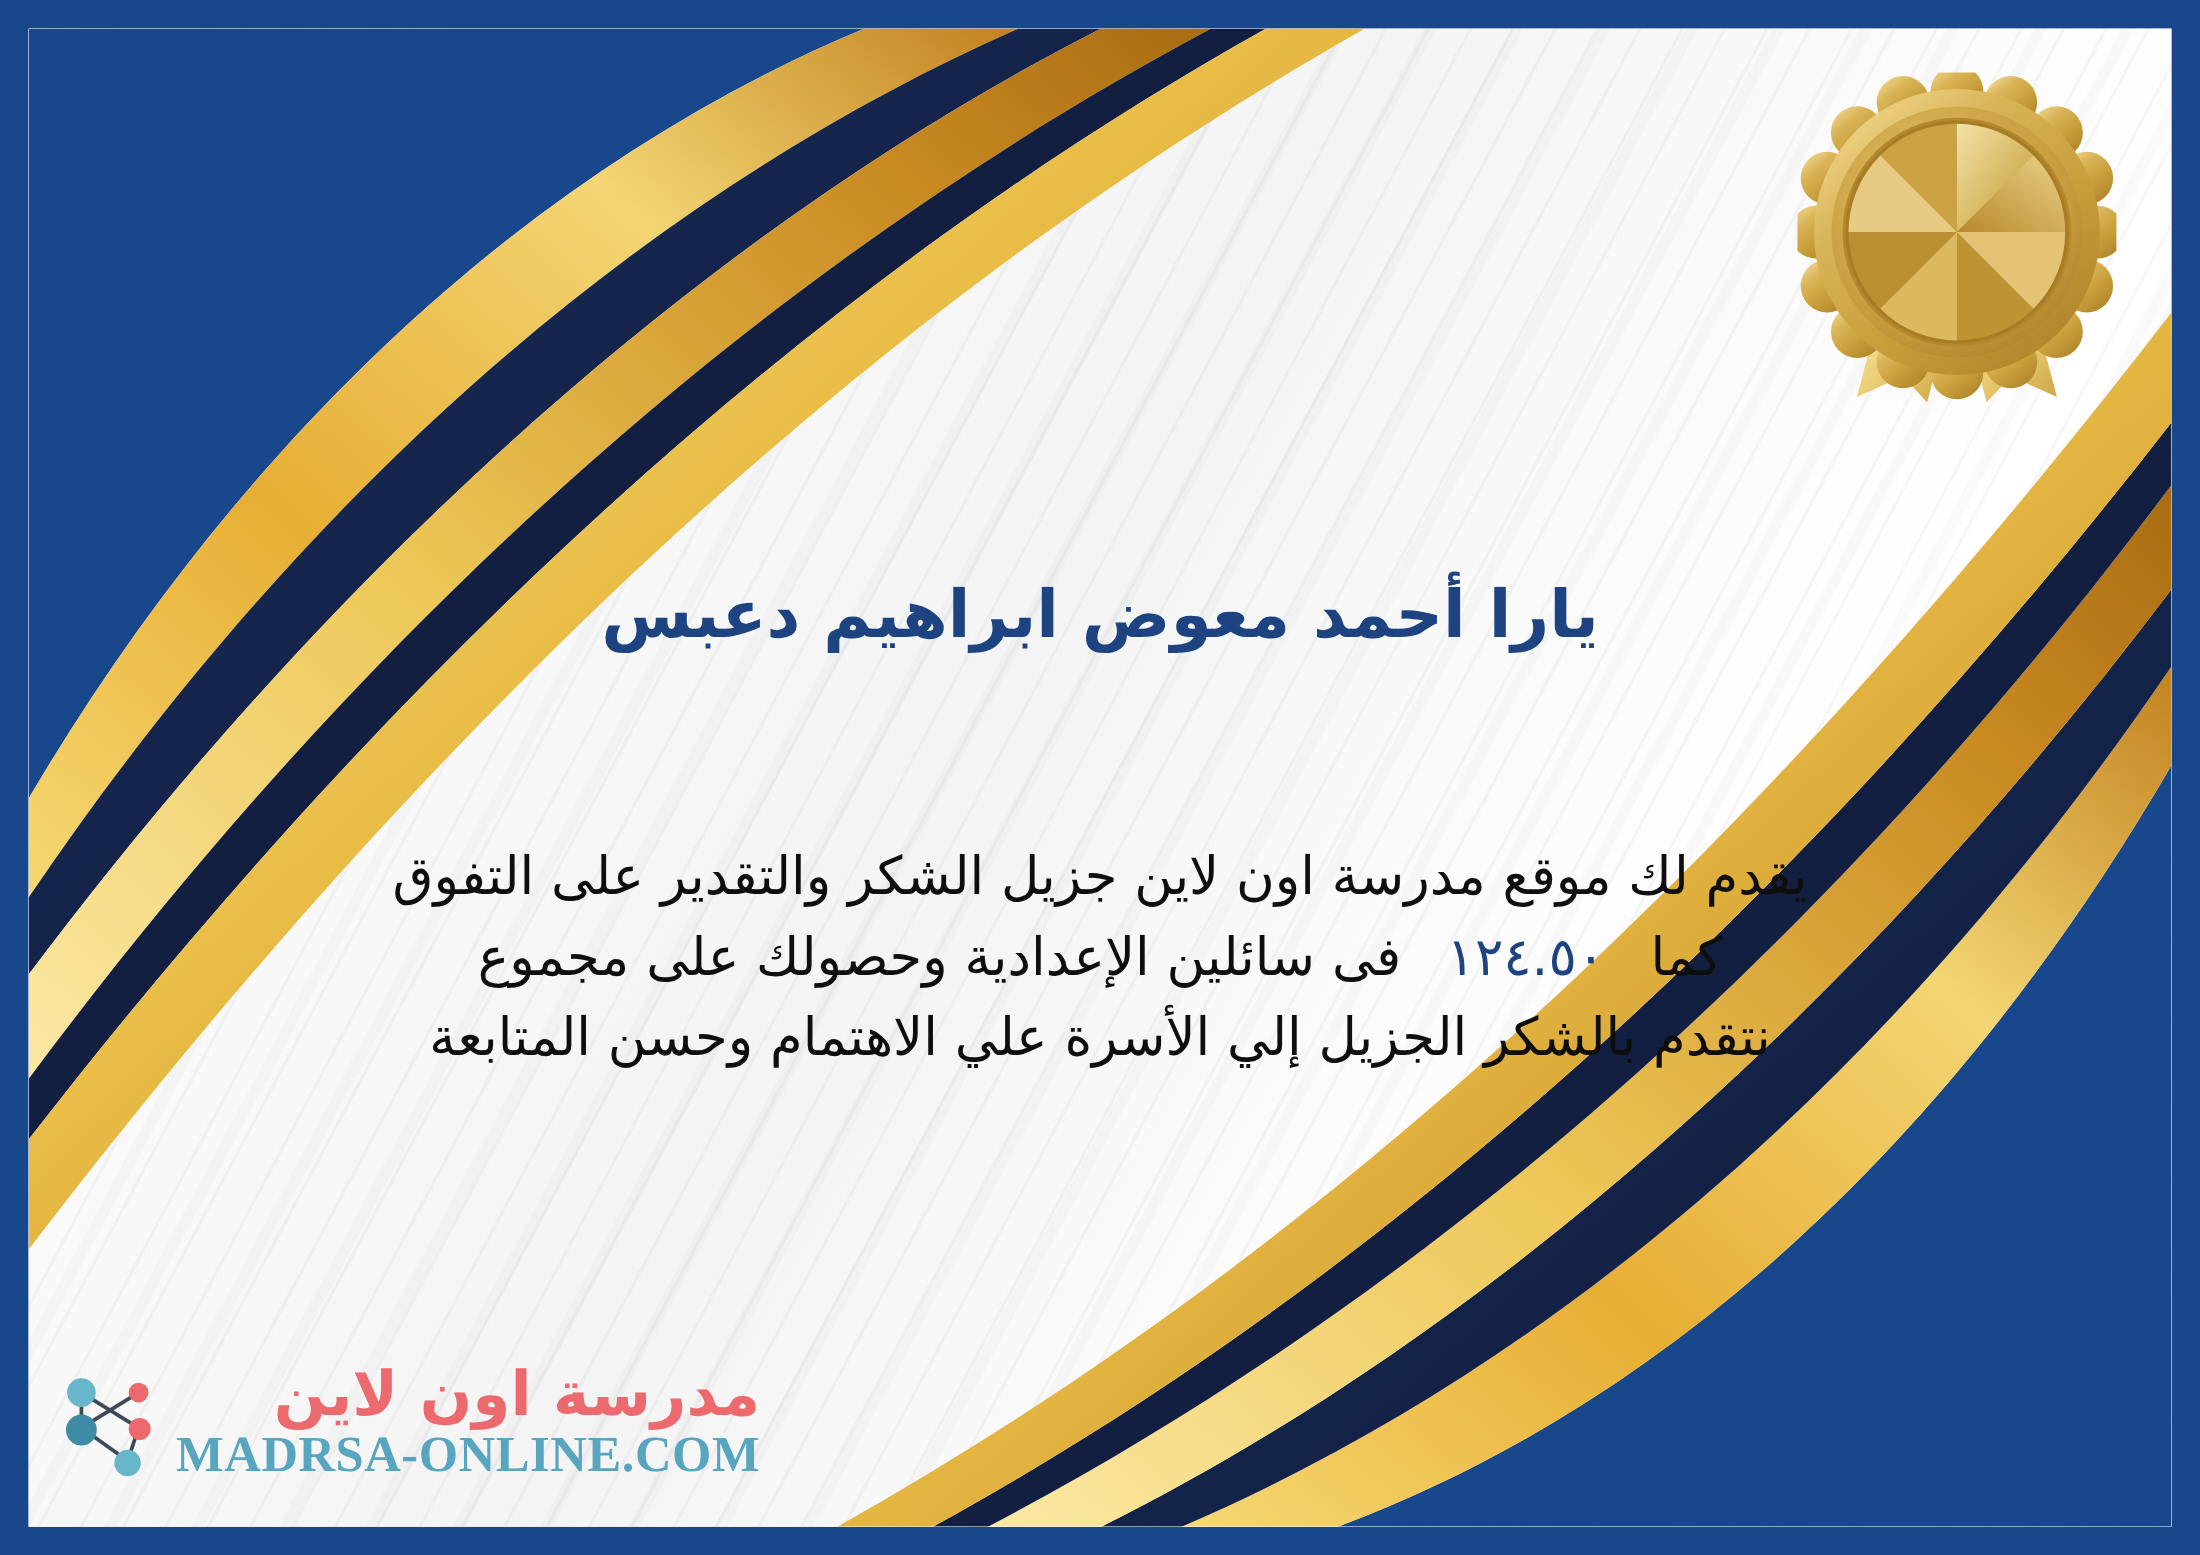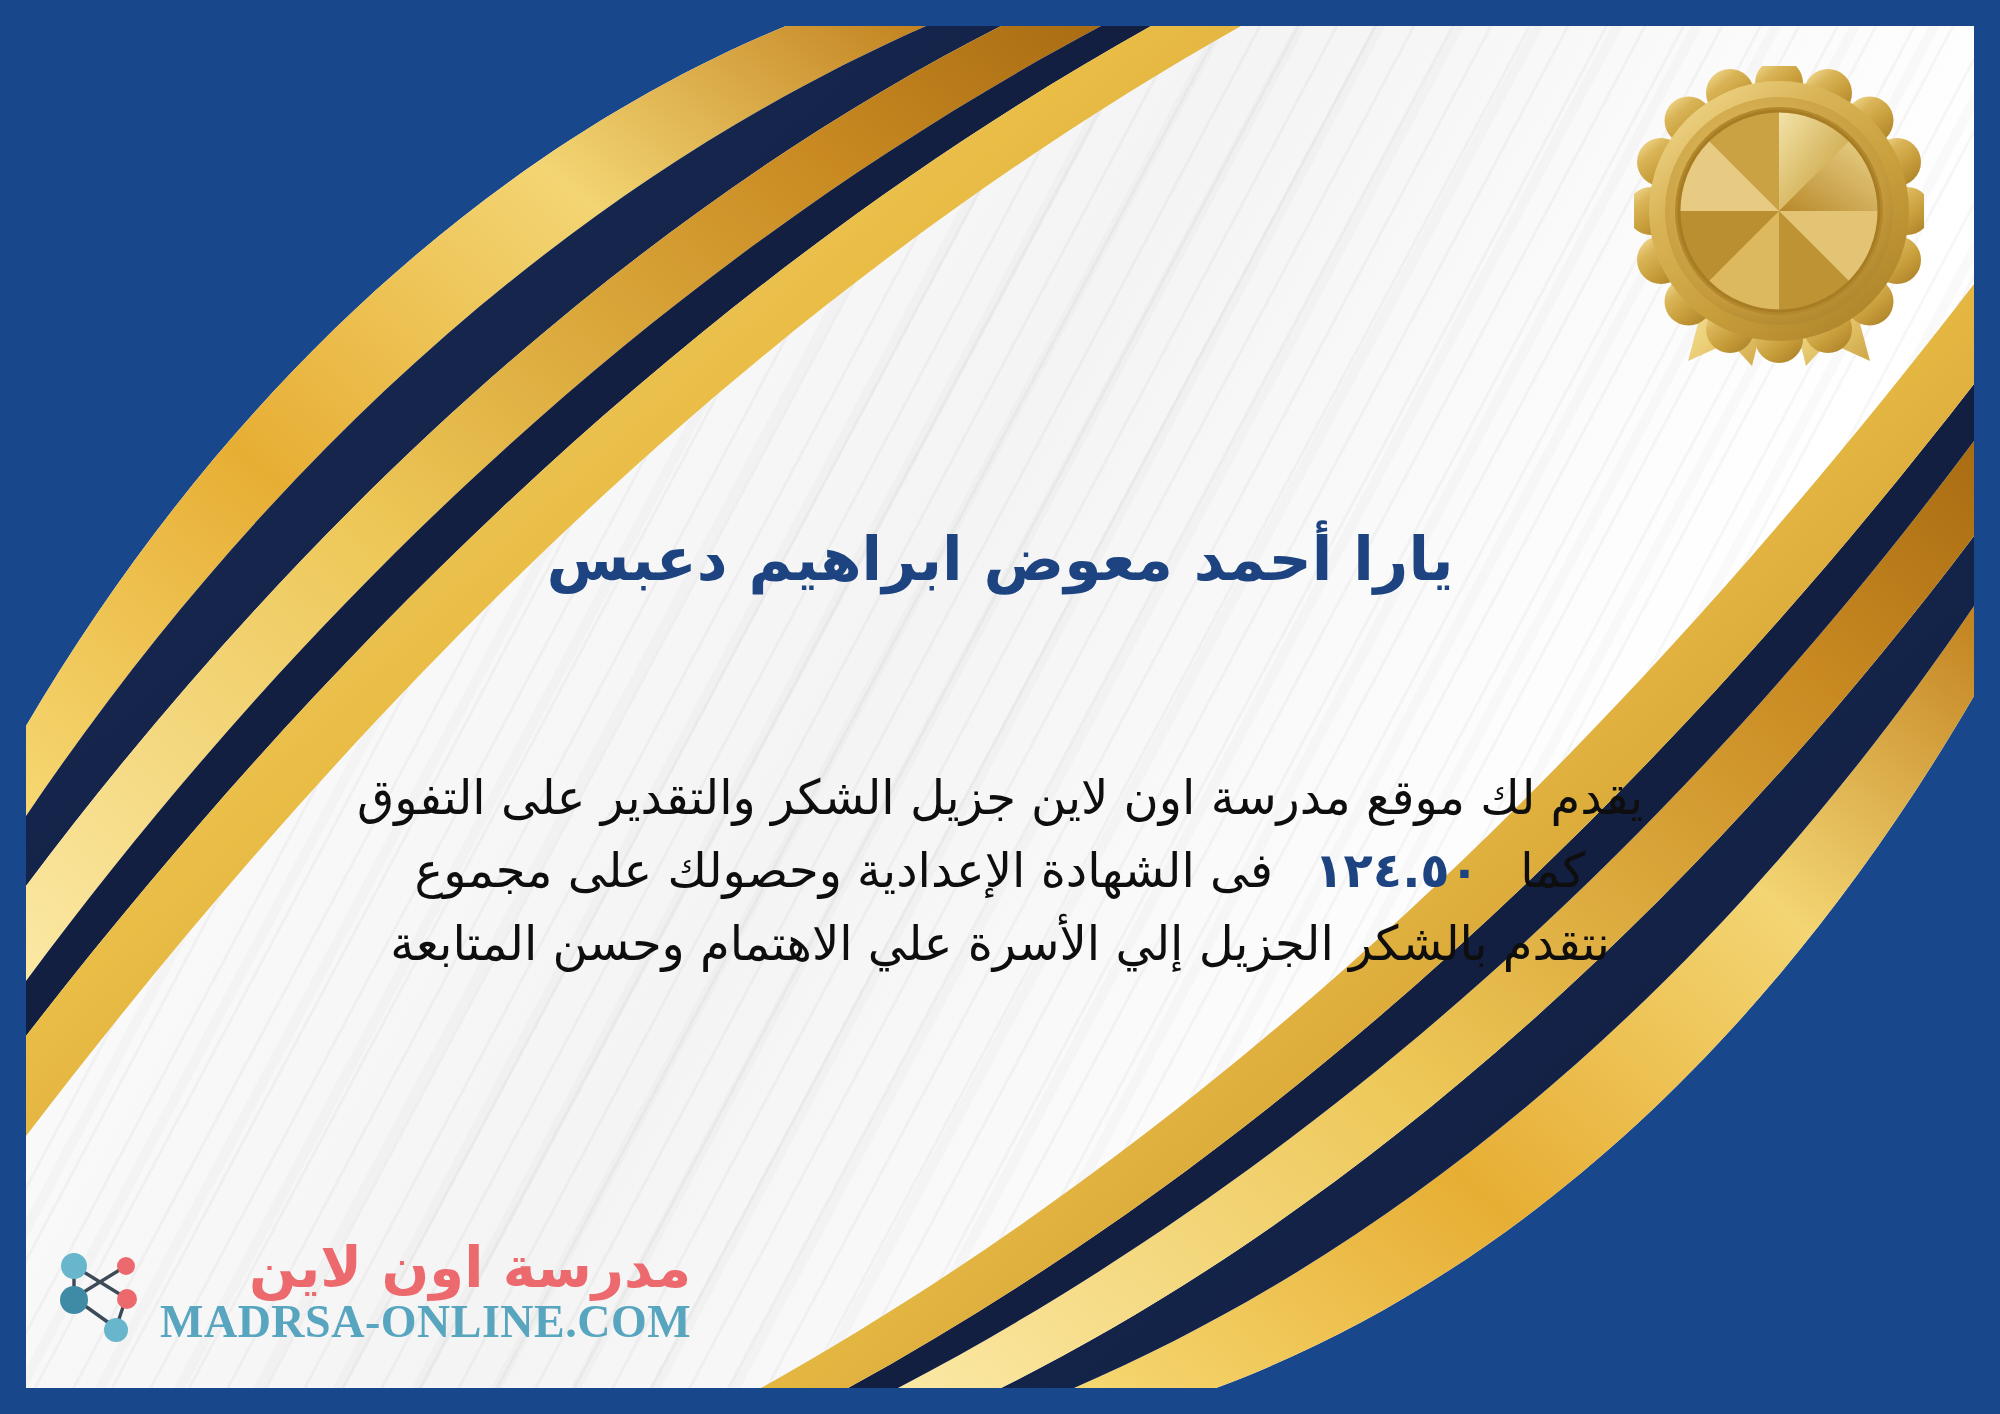--- a/index.html
+++ b/index.html
@@ -85,21 +85,21 @@
     top:735px;left:120px;right:120px;
     font-size:48px;
     font-weight:400;
     color:#0e0e0e;
     line-height:1.52;
   }
   .body-line{white-space:nowrap;}
   .body-line.l2{letter-spacing:0px;}
   .score{
     color:#1d4480;
-    font-weight:700;
+    font-weight:400;
     padding:0 26px;
     display:inline-block;
     text-align:right;
   }
 
   .closing{
     position:absolute;
     top:1090px;left:0;right:0;
     font-size:48px;
     color:#0e0e0e;
@@ -262,21 +262,21 @@
     <div class="content">
 
 
       <div class="student-name">يارا أحمد معوض ابراهيم دعبس</div>
 
       <div class="body-block">
         <div class="body-line l1">يقدم لك موقع مدرسة اون لاين جزيل الشكر  والتقدير على التفوق</div>
         <div class="body-line l2">
           <span>كما</span>
           <span class="score">١٢٤.٥٠</span>
-          <span>فى الشهادة الإعدادية وحصولك على مجموع</span>
+          <span>فى سائلين الإعدادية وحصولك على مجموع</span>
         </div>
         <div class="body-line l3">نتقدم  بالشكر الجزيل إلي الأسرة علي الاهتمام وحسن المتابعة</div>
       </div>
 
     </div>
 
     <div class="logo">
       <div class="logo-texts">
         <div class="logo-ar">مدرسة اون لاين</div>
         <div class="logo-en">MADRSA-ONLINE.COM</div>

